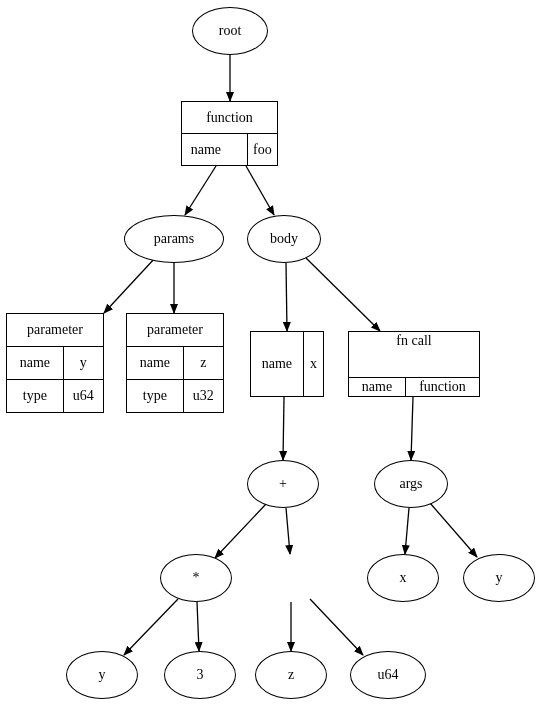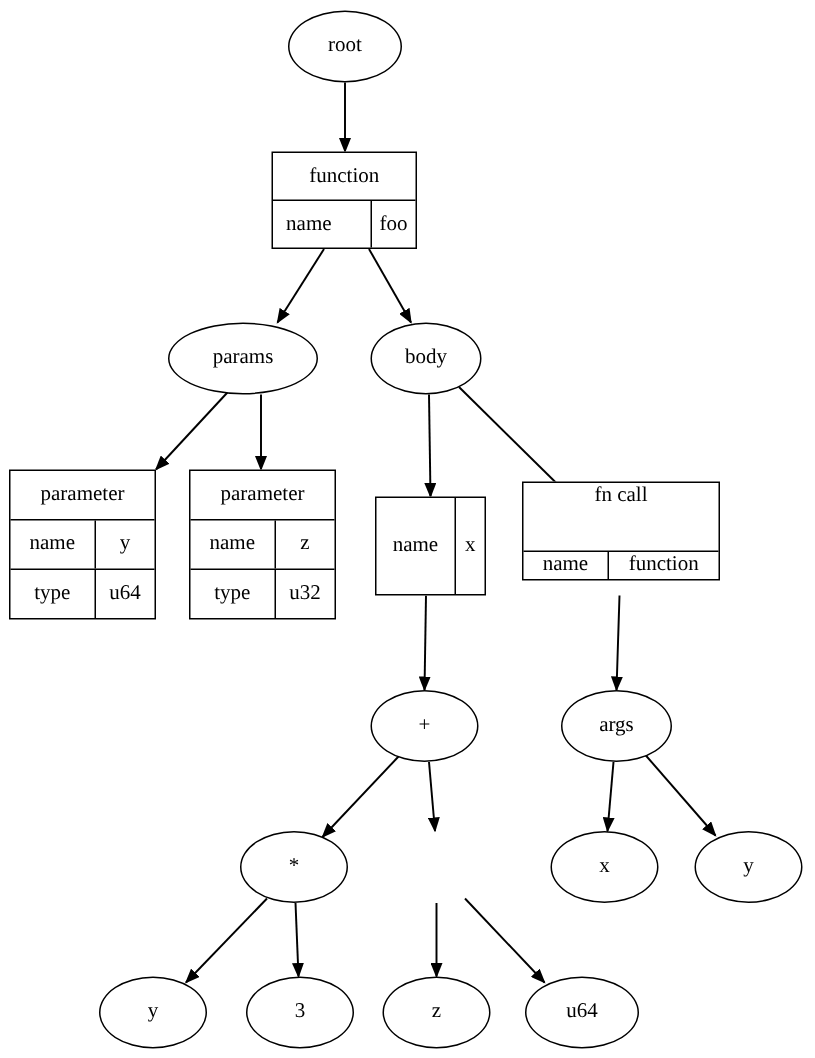--- a/index.html
+++ b/index.html
@@ -119,21 +119,21 @@
       </div>
       <div class="node node-record" style="left: 181px; top: 101px; width: 97px; height: 65px;">
         <div class="rec-row">
           <div class="rec-cell full" style="flex: 1 1 100%;">function</div>
         </div>
         <div class="rec-row">
           <div class="rec-cell" style="flex: 1 1 62%;">name</div>
           <div class="rec-cell" style="flex: 1 1 38%; margin-left: 17px;">foo</div>
         </div>
       </div>
-      <div class="node node-ellipse" style="left: 112px; top: 215px; width: 100px; height: 48px;">
+      <div class="node node-ellipse" style="left: 124px; top: 215px; width: 100px; height: 48px;">
         <span class="label">params</span>
       </div>
       <div class="node node-ellipse" style="left: 247px; top: 215px; width: 74px; height: 48px;">
         <span class="label">body</span>
       </div>
       <div class="node node-record" style="left: 6px; top: 313px; width: 98px; height: 100px;">
         <div class="rec-row">
           <div class="rec-cell full" style="flex: 1 1 100%;">parameter</div>
         </div>
         <div class="rec-row">
@@ -157,21 +157,21 @@
           <div class="rec-cell" style="flex: 1 1 58%;">type</div>
           <div class="rec-cell" style="flex: 1 1 42%;">u32</div>
         </div>
       </div>
       <div class="node node-record" style="left: 250px; top: 331px; width: 74px; height: 66px;">
         <div class="rec-row">
           <div class="rec-cell" style="flex: 1 1 72%;">name</div>
           <div class="rec-cell" style="flex: 1 1 28%;">x</div>
         </div>
       </div>
-      <div class="node node-record" style="left: 348px; top: 321px; width: 132px; height: 66px; gap: 26px;">
+      <div class="node node-record" style="left: 348px; top: 331px; width: 132px; height: 66px; gap: 26px;">
         <div class="rec-row">
           <div class="rec-cell full" style="flex: 1 1 100%;">fn call</div>
         </div>
         <div class="rec-row">
           <div class="rec-cell" style="flex: 1 1 43%;">name</div>
           <div class="rec-cell" style="flex: 1 1 57%;">function</div>
         </div>
       </div>
       <div class="node node-ellipse" style="left: 247px; top: 460px; width: 72px; height: 48px;">
         <span class="label">+</span>

